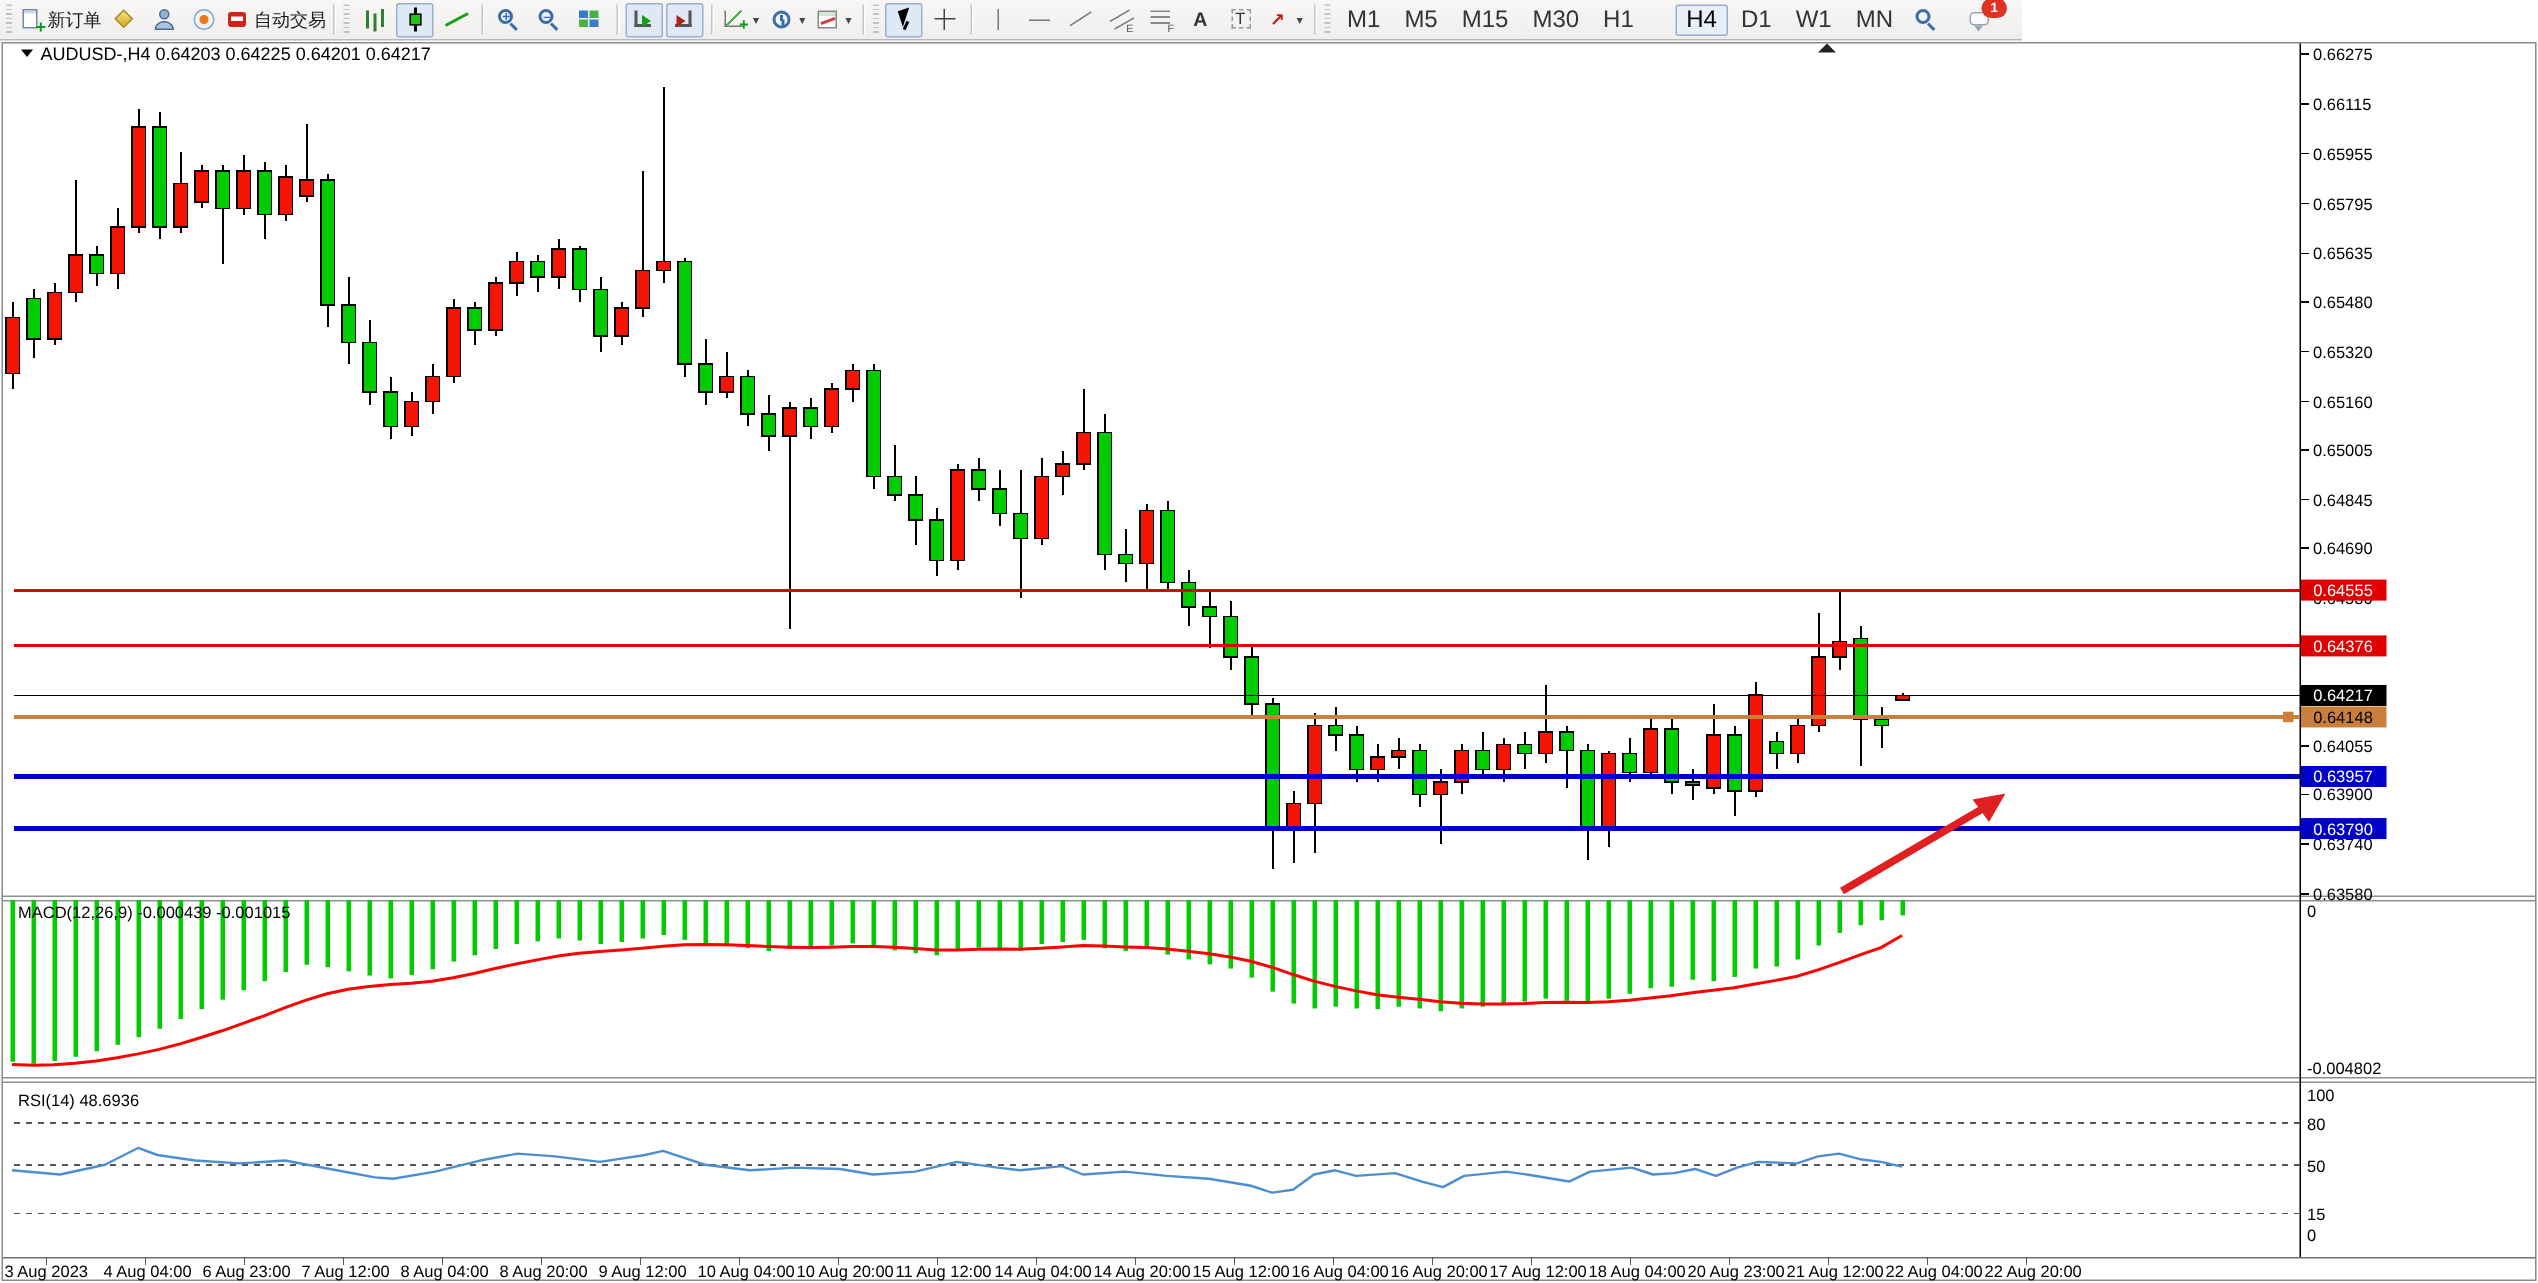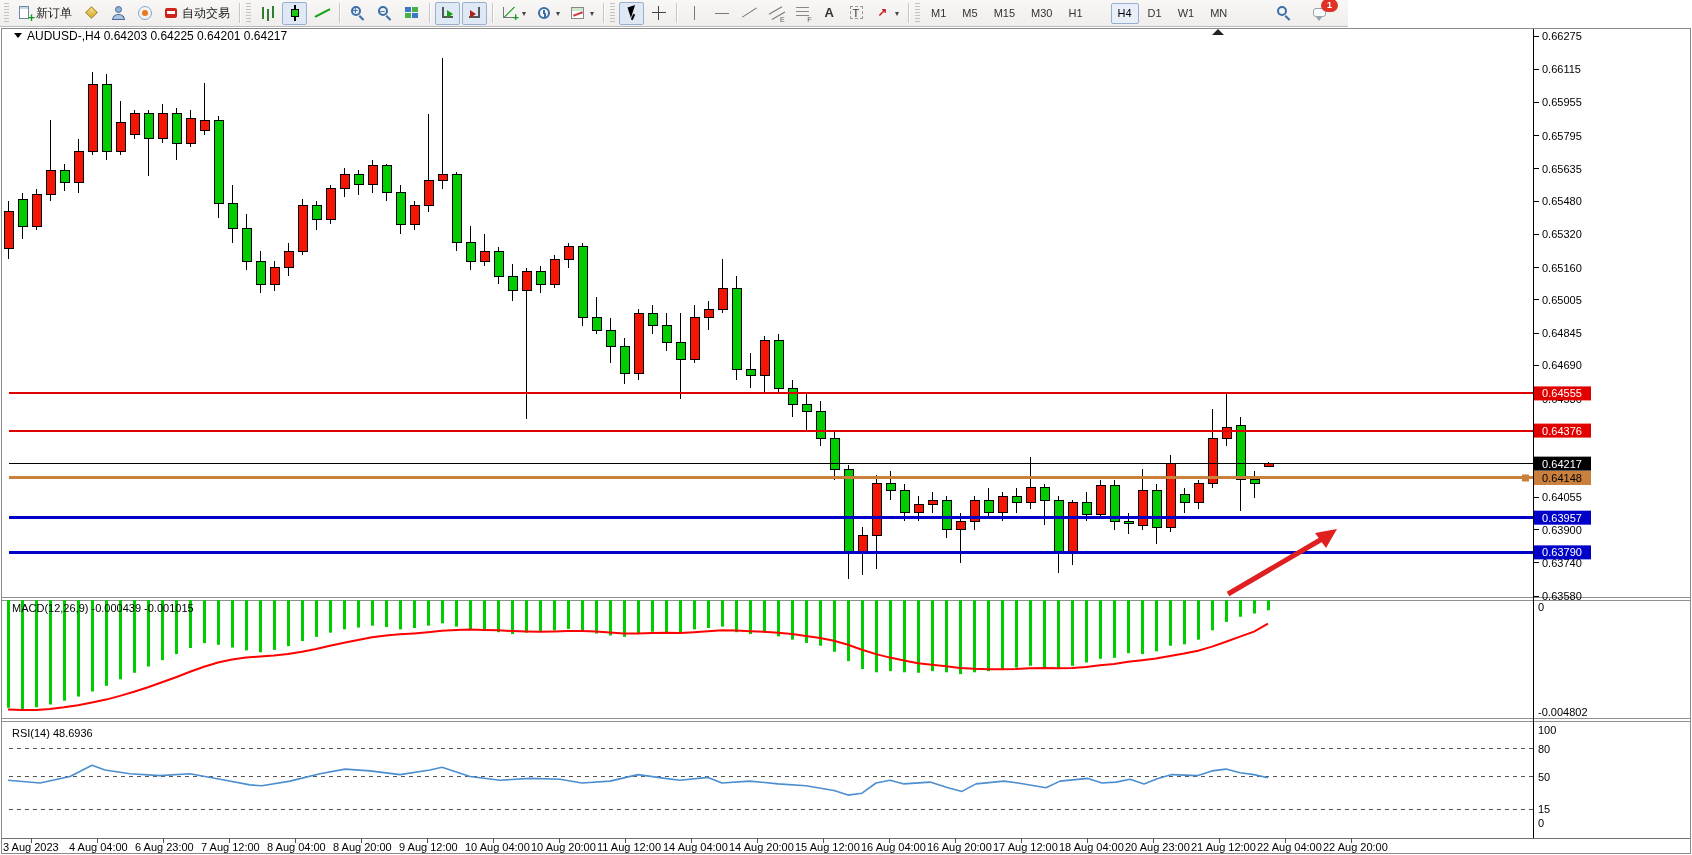--- a/index.html
+++ b/index.html
@@ -10,21 +10,21 @@
     border-bottom:1px solid #b9b9b9;display:flex;align-items:center;z-index:5;box-sizing:border-box;padding-left:2px;}
   .tbtn{height:23px;min-width:25px;border:1px solid transparent;background:transparent;border-radius:2px;
     display:flex;align-items:center;justify-content:center;gap:3px;padding:0 3px;margin:0 1px;cursor:default;}
   .tbtn.active{background:#dfe9f6;border:1px solid #9ab0cf;}
   .tbtn .lbl{font-size:12px;color:#1a1a1a;white-space:nowrap;}
   .sep{width:1px;height:20px;background:#c6c6c6;margin:0 4px;box-shadow:1px 0 0 #fdfdfd;}
   .grip{width:5px;height:20px;margin:0 3px 0 2px;
     background:repeating-linear-gradient(180deg,#c2c2c2 0 1px,transparent 1px 3px);}
   .tb-right{margin-left:auto;display:flex;align-items:center;padding-right:14px;gap:10px;}
   .tfbtn{height:21px;border:1px solid transparent;background:transparent;border-radius:2px;
-    font-size:11px;color:#333;padding:1px 6px;margin:0 1px;}
+    font-size:16px;color:#333;padding:1px 6px;margin:0 1px;}
   .tfbtn.active{background:#e8eff9;border:1px solid #98aecd;color:#000;margin-left:20px;}
   .caret{font-size:8px;color:#444;margin-left:1px;}
   
   .ic{width:16px;height:16px;display:inline-block;position:relative;flex:0 0 16px;}
   .ic:before,.ic:after{content:"";position:absolute;box-sizing:border-box;}
   .ic-neworder:before{left:2px;top:1px;width:10px;height:13px;background:#fff;border:1px solid #7088a8;box-shadow:inset 0 2px 0 #c8d8ec;}
   .ic-neworder:after{content:"+";right:-2px;bottom:-3px;color:#0a9c1a;font:bold 12px/12px "Liberation Sans",sans-serif;}
   .ic-crystal:before{left:4px;top:3px;width:9px;height:9px;transform:rotate(45deg);
     background:linear-gradient(135deg,#f6e08a,#d8a820);border:1px solid #a88414;}
   .ic-profile:before{left:5px;top:1px;width:7px;height:7px;border-radius:50%;background:#8fb2d8;border:1px solid #4a6a94;}

